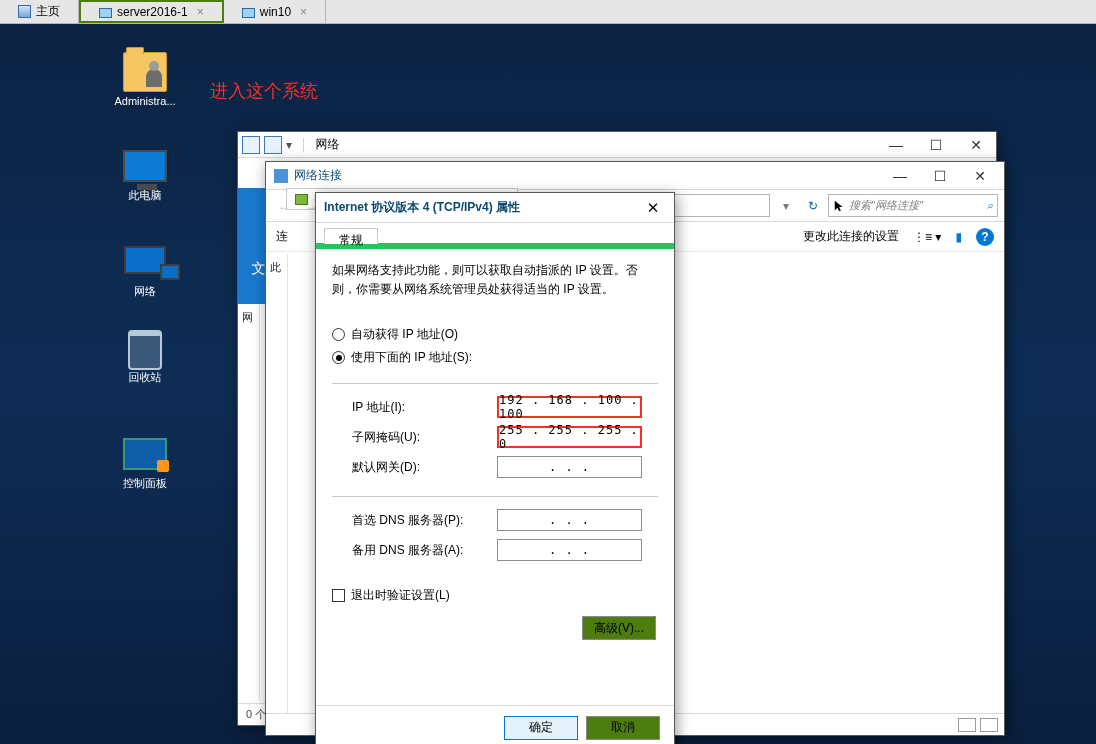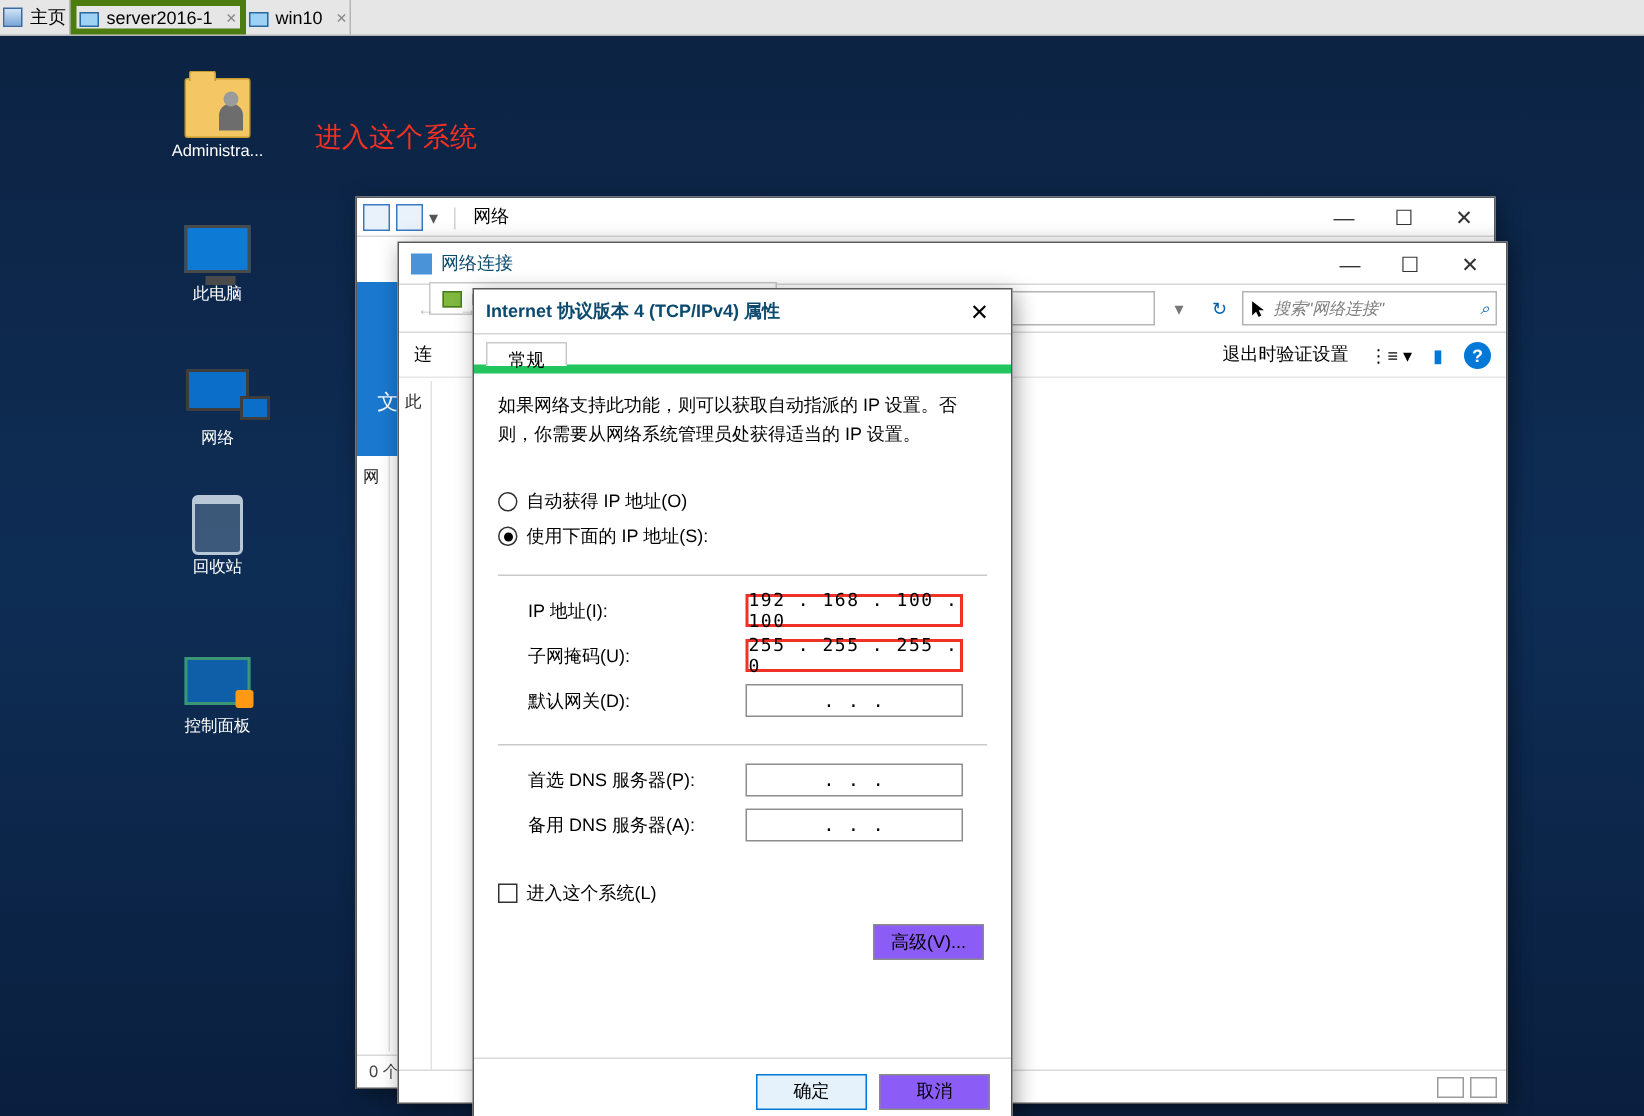--- a/index.html
+++ b/index.html
@@ -1,22 +1,22 @@
 <!DOCTYPE html>
 <html><head>
 <meta charset="utf-8">
 <style>
 html,body{margin:0;padding:0;width:1096px;height:744px;font-family:"Microsoft YaHei","Segoe UI",sans-serif;font-size:12px;overflow:hidden;background:#000}
 *{box-sizing:border-box}
 
 
 .tabbar{height:24px;background:#e6e6e6;display:flex;align-items:stretch;border-bottom:1px solid #b5b5b5}
-.tabbar .tab{display:flex;align-items:center;padding:0 2px;border-right:1px solid #b5b5b5;gap:5px;cursor:pointer;position:relative}
+.tabbar .tab{display:flex;align-items:center;padding:0 18px;border-right:1px solid #b5b5b5;gap:5px;cursor:pointer;position:relative}
 .tabbar .tab .xclose{color:#888;margin-left:4px}
-.tab.sel{border:4px solid #4d7c0f;z-index:10}
+.tab.sel{border:2px solid #4d7c0f;z-index:10}
 .tab .ico{width:13px;height:13px;display:inline-block}
 .homeico{border:1px solid #3a6aa0;background:linear-gradient(#cfe3f7,#7aa7d8)}
 .monico{width:13px;height:10px;border:1px solid #2a69a0;background:#9ed2f5;display:inline-block;position:relative;top:1px}
 
 
 .desktop{position:absolute;top:24px;left:0;right:0;bottom:0;background:linear-gradient(#0c2343,#0e2d55 50%,#0a1f3e)}
 .dicon{position:absolute;width:70px;text-align:center;color:#fff;font-size:11px}
 .dicon .gly{width:44px;height:40px;margin:0 auto 3px}
 .folder{background:#f4c764;border:1px solid #c79a2e;position:relative;border-radius:2px}
 .folder:before{content:"";position:absolute;top:-6px;left:2px;width:16px;height:6px;background:#f4c764;border:1px solid #c79a2e;border-bottom:none;border-radius:2px 2px 0 0}
@@ -90,21 +90,21 @@
 .w3 .radio.sel .rdot:after{content:"";width:6px;height:6px;background:#000;border-radius:50%}
 .w3 .radio.dis{color:#9a9a9a}
 .w3 .radio.dis .rdot{border-color:#b9b9b9}
 .w3 .field{display:flex;align-items:center;padding:4px 0 4px 20px}
 .w3 .field .lab{width:145px}
 .w3 .ipbox{width:145px;height:22px;border:1px solid #8d8d8d;display:flex;align-items:center;justify-content:center;font-family:Consolas,monospace;letter-spacing:1px;font-size:12px;background:#fff}
 .w3 .ipbox.hl{border:2px solid #f03226}
 .w3 .chkrow{display:flex;align-items:center;gap:6px;padding:8px 0}
 .w3 .chkrow .chk{width:13px;height:13px;border:1px solid #333}
 .w3 .btnrow{display:flex;justify-content:flex-end;padding:4px 2px}
-.w3 .btn{min-width:74px;height:24px;border:1px solid #8a8a8a;background:#8b5cf6;padding:0 10px;display:flex;align-items:center;justify-content:center;cursor:pointer;font-size:12px}
+.w3 .btn{min-width:74px;height:24px;border:1px solid #8a8a8a;background:#4d7c0f;padding:0 10px;display:flex;align-items:center;justify-content:center;cursor:pointer;font-size:12px}
 .w3 .footer{position:absolute;bottom:0;left:0;right:0;height:44px;border-top:1px solid #d9d9d9;display:flex;align-items:center;justify-content:flex-end;gap:8px;padding:0 14px}
 .w3 .footer .btn.primary{border:1px solid #0078d7;background:#e5f1fb}
 </style>
 </head>
 <body>
 
 <div class="tabbar">
   <div class="tab">
     <span class="ico homeico"></span>
     <span>主页</span>
@@ -216,21 +216,21 @@
             <path d="M2 2 L2 13 L5 10 L7 14 L9 13 L7 9 L11 9 Z" fill="#000"></path>
           </svg>
         <span>搜索"网络连接"</span>
         <span style="flex:1"></span>
         <span style="color:#0063b1">⌕</span>
       </div>
     </div>
     <div class="cmdrow">
       <span>连</span>
       <span class="spacer"></span>
-      <span class="ib">退出时验证设置</span>
+      <span class="ib">更改此连接的设置</span>
       <span class="ib">⋮≡ ▾</span>
       <span class="ib" style="color:#0078d7">▮</span>
       <span class="help">?</span>
     </div>
     <div class="body">
       <div class="leftstub">此</div>
     </div>
     <div class="status">
       <span class="vbtn"></span>
       <span class="vbtn"></span>
@@ -279,21 +279,21 @@
           <span class="ipbox">.      .      .</span>
         </div>
         <div class="field">
           <span class="lab">备用 DNS 服务器(A):</span>
           <span class="ipbox">.      .      .</span>
         </div>
       </fieldset>
 
       <div class="chkrow">
         <span class="chk"></span>
-        <span>进入这个系统(L)</span>
+        <span>退出时验证设置(L)</span>
         <span style="flex:1"></span>
       </div>
       <div class="btnrow">
         <span class="btn">高级(V)...</span>
       </div>
     </div>
     <div class="footer">
       <span class="btn primary">确定</span>
       <span class="btn">取消</span>
     </div>

